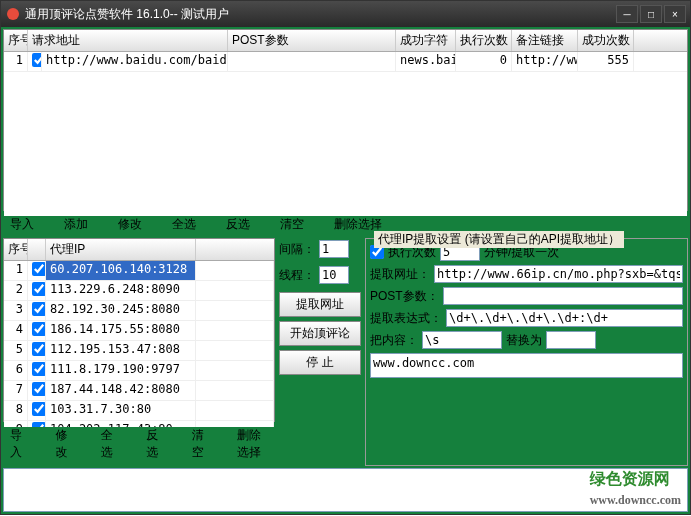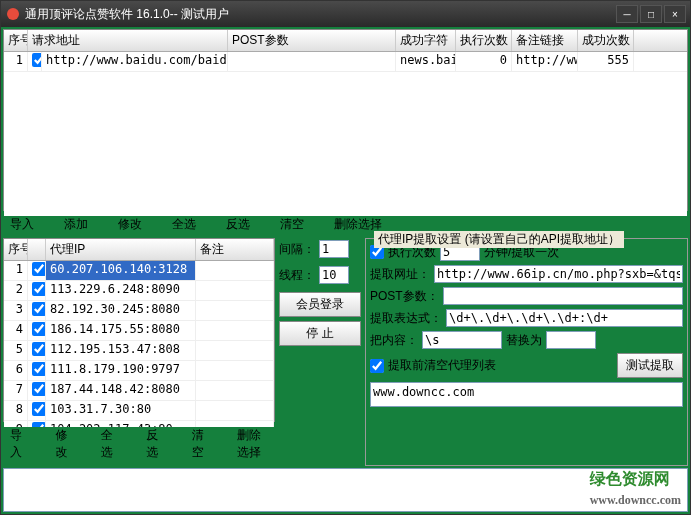--- a/index.html
+++ b/index.html
@@ -87,21 +87,20 @@
         <span class="tbtn">删除选择</span>
       </div>
 
     <div class="middle">
       <div class="left-panel">
         <div class="grid" style="height:184px;">
           <div class="grid-header">
             <div class="rn">序号</div>
             <div style="width:18px"></div>
             <div style="width:150px">代理IP</div>
-            <div style="flex:1">备注</div>
           </div>
           <div class="grid-body" id="proxy-body" style="height:166px;">
               <div class="grid-row selected">
                 <div class="rn">1</div>
                 <div style="width:18px"><input type="checkbox" class="chk" checked="" style=""></div>
                 <div style="width:150px">60.207.106.140:3128</div>
                 <div style="flex:1"></div>
               </div>
               <div class="grid-row">
                 <div class="rn">2</div>
@@ -165,21 +164,22 @@
 
       <div class="mid-panel">
         <div class="formrow">
             <label>间隔：</label>
             <input type="text" style="width: 30px;" value="1">
           </div>
         <div class="formrow">
             <label>线程：</label>
             <input type="text" style="width: 30px;" value="10">
           </div>
-        <div class="btn">会员登录</div>
+        <div class="btn">提取网址</div>
+        <div class="btn">开始顶评论</div>
         <div class="btn">停    止</div>
       </div>
 
       <div class="right-panel">
         <legend>代理IP提取设置 (请设置自己的API提取地址）</legend>
         <div class="formrow">
           <input type="checkbox" class="chk" checked="" style="">
           <label>执行次数</label>
           <input type="text" style="width: 40px;" value="5">
           <span>分钟/提取一次</span>
@@ -195,26 +195,20 @@
         <div class="formrow">
             <label>提取表达式：</label>
             <input type="text" style="flex: 1 1 0%;" value="\d+\.\d+\.\d+\.\d+:\d+">
           </div>
         <div class="formrow">
           <label>把内容：</label>
           <input type="text" style="width: 80px;" value="\s">
           <label>替换为</label>
           <input type="text" style="width: 50px;" value="">
         </div>
-        <div class="formrow">
-          <input type="checkbox" class="chk" checked="" style="">
-          <label>提取前清空代理列表</label>
-          <div style="flex:1"></div>
-          <div class="btn">测试提取</div>
-        </div>
         <div class="status-box">www.downcc.com</div>
       </div>
     </div>
 
     <div class="bottom-text"></div>
   </div>
 </div>
 
 <div class="watermark">
   <span class="g">绿色资源网</span><br>

